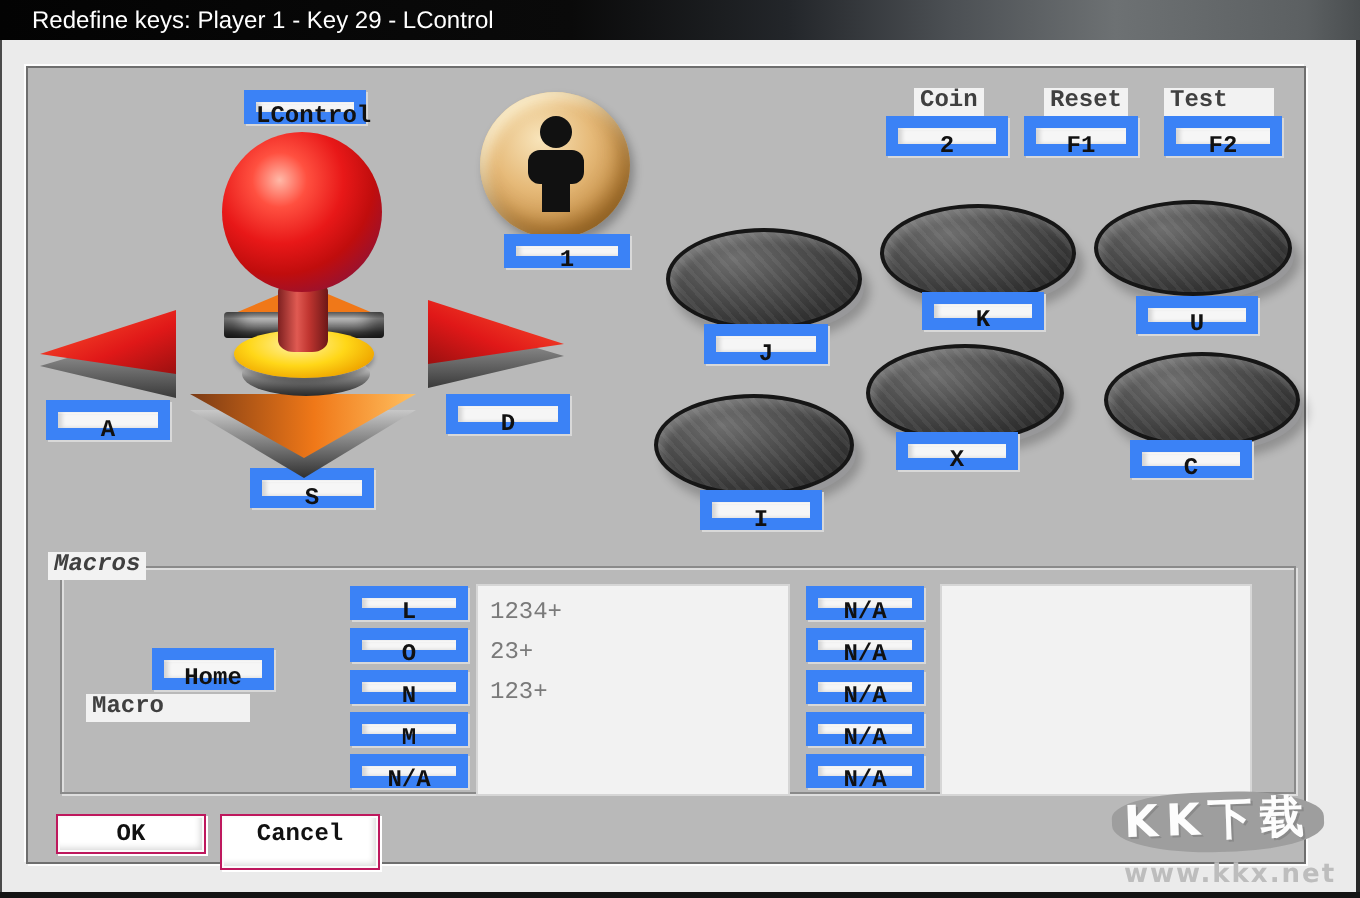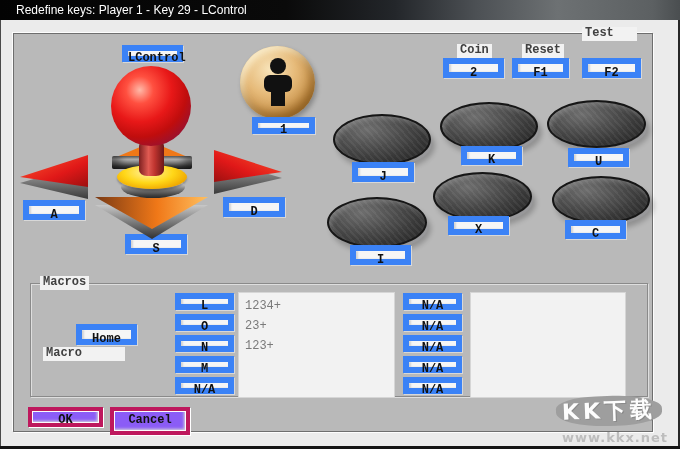--- a/index.html
+++ b/index.html
@@ -99,22 +99,22 @@
     border:1px solid #8a8a8a;
     box-shadow:inset 1px 1px 0 #dedede, 1px 1px 0 #dedede;
   }
   .textarea {
     position:absolute; background:#f2f2f2; border:1px solid #d6d6d6;
     font-family:"Liberation Mono", monospace; font-size:12px; color:#7a7a7a;
     padding:3px 6px; line-height:20px; overflow:hidden;
   }
 
   .footer-btn {
-    position:absolute; background:#8b5cf6;
-    border:4px solid #be185d;
+    position:absolute; background:#ffffff;
+    border:1px solid #be185d;
     box-shadow:inset 0 0 0 1px #fbfbfb, inset -2px -2px 3px #d9d9d9, 1px 1px 0 #ffffff;
     font-family:"Liberation Mono", monospace; font-weight:bold;
     font-size:12px; color:#111; text-align:center;
   }
 
   
   .wm-logo {
     left:556px; top:396px; z-index:20; display:flex; gap:3px;
     font-family:"DejaVu Sans", sans-serif; font-weight:bold; font-size:22px; color:#fdfdfd;
   }
@@ -212,21 +212,21 @@
     </svg>
   </div>
   <div class="cap" style="left:252px;top:117px;width:63px;height:17px;line-height:15px;">1</div>
 
   <div class="patch" style="left:457px;top:44px;">Coin</div>
   <div class="cap" style="left:443px;top:58px;width:61px;height:20px;line-height:18px;">2</div>
 
   <div class="patch" style="left:522px;top:44px;">Reset</div>
   <div class="cap" style="left:512px;top:58px;width:57px;height:20px;line-height:18px;">F1</div>
 
-  <div class="patch" style="left:582px;top:27px;width:55px;text-align:left;">Test</div>
+  <div class="patch" style="left:582px;top:44px;width:55px;text-align:left;">Test</div>
   <div class="cap" style="left:582px;top:58px;width:59px;height:20px;line-height:18px;">F2</div>
 
   <div class="oval" style="left:333px;top:114px;width:98px;height:51px;"></div>
   <div class="cap" style="left:352px;top:162px;width:62px;height:20px;line-height:18px;">J</div>
 
   <div class="oval" style="left:440px;top:102px;width:98px;height:49px;"></div>
   <div class="cap" style="left:461px;top:146px;width:61px;height:19px;line-height:17px;">K</div>
 
   <div class="oval" style="left:547px;top:100px;width:99px;height:48px;"></div>
   <div class="cap" style="left:568px;top:148px;width:61px;height:19px;line-height:17px;">U</div>
@@ -234,21 +234,21 @@
   <div class="oval" style="left:327px;top:197px;width:100px;height:51px;"></div>
   <div class="cap" style="left:350px;top:245px;width:61px;height:20px;line-height:18px;">I</div>
 
   <div class="oval" style="left:433px;top:172px;width:99px;height:49px;"></div>
   <div class="cap" style="left:448px;top:216px;width:61px;height:19px;line-height:17px;">X</div>
 
   <div class="oval" style="left:552px;top:176px;width:98px;height:48px;"></div>
   <div class="cap" style="left:565px;top:220px;width:61px;height:19px;line-height:17px;">C</div>
 
   <div class="abs groupbox"></div>
-  <div class="patch" style="left:40px;top:276px;">Macros</div>
+  <div class="patch" style="left:24px;top:276px;font-style:italic;">Macros</div>
 
   <div class="cap" style="left:76px;top:324px;width:61px;height:21px;line-height:19px;">Home</div>
   <div class="patch" style="left:43px;top:347px;width:82px;text-align:left;">Macro</div>
 
   <div class="cap" style="left:175px;top:293px;width:59px;height:17px;line-height:15px;">L</div>
   <div class="cap" style="left:175px;top:314px;width:59px;height:17px;line-height:15px;">O</div>
   <div class="cap" style="left:175px;top:335px;width:59px;height:17px;line-height:15px;">N</div>
   <div class="cap" style="left:175px;top:356px;width:59px;height:17px;line-height:15px;">M</div>
   <div class="cap" style="left:175px;top:377px;width:59px;height:17px;line-height:15px;">N/A</div>
 

